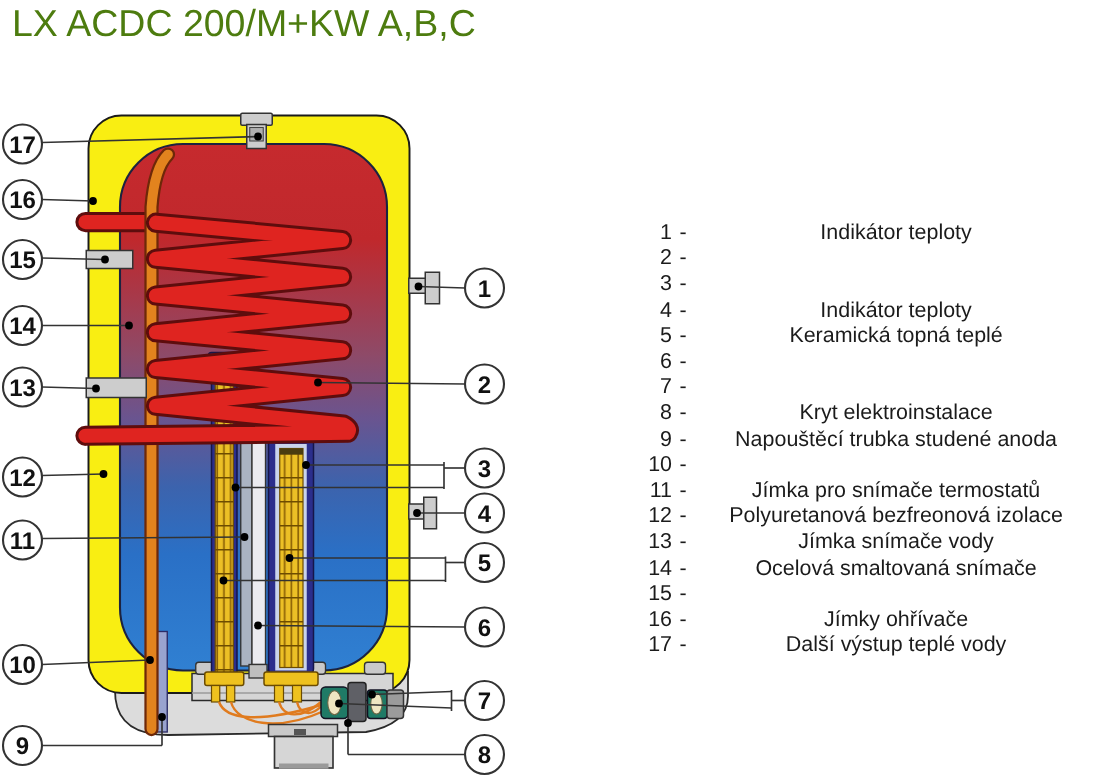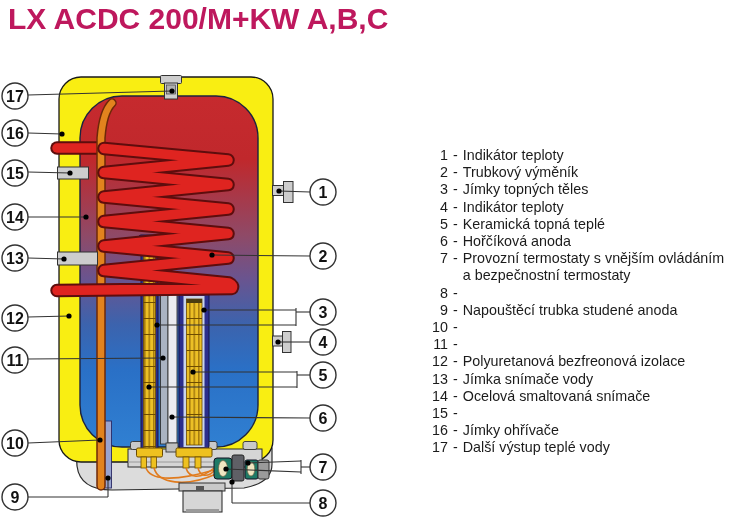--- a/index.html
+++ b/index.html
@@ -1,25 +1,25 @@
 <!DOCTYPE html>
 <html style="--casing: #f9ee12; --coil: #df2420; --pipe: #e2831e; --jacket: #2b2e8c; --thermo: #1f7a66;"><head>
 <meta charset="utf-8">
 <style>
   html,body{margin:0;padding:0;background:#fff;}
   .stage{position:relative;width:734px;height:517px;background:#fff;overflow:hidden;
          font-family:"Liberation Sans", sans-serif;}
-  .title{position:absolute;left:8px;top:2px;font-size:30px;font-weight:bold;
-         color:#be185d;letter-spacing:0px;white-space:nowrap;}
+  .title{position:absolute;left:8px;top:2px;font-size:25px;font-weight:normal;
+         color:#4d7c0f;letter-spacing:0px;white-space:nowrap;}
   .legend{position:absolute;left:427px;top:147px;width:305px;font-size:14.3px;
           line-height:17.2px;color:#1b1b1b;}
   .legend-row{display:flex;}
   .legend-num{flex:0 0 21px;text-align:right;}
   .legend-sep{flex:0 0 auto;margin:0 5px;}
-  .legend-label{flex:1 1 auto;}
+  .legend-label{flex:1 1 auto;text-align:center;}
   svg{position:absolute;left:0;top:0;}
   .casing{fill:var(--casing,#f9ee12);stroke:#1a1a1a;stroke-width:1.3;}
   .cover{fill:#dcdcdc;stroke:#2a2a2a;stroke-width:1.2;}
   .tank{fill:url(#tankGrad);stroke:#1c2340;stroke-width:1.4;}
   .plate{fill:#d5d5d5;stroke:#2a2a2a;stroke-width:1;}
   .tab{fill:#c9c9c9;stroke:#333;stroke-width:0.9;}
   .jacket{fill:var(--jacket,#2b2e8c);stroke:#15164a;stroke-width:1;}
   .core{fill:url(#goldPat);stroke:#6d4c00;stroke-width:0.8;}
   .flange{fill:#eec11f;stroke:#6b4b00;stroke-width:1;}
   .pin{fill:#eec11f;stroke:#6b4b00;stroke-width:0.8;}
@@ -251,63 +251,61 @@
 
   <div class="legend" id="legend">
       <div class="legend-row">
         <span class="legend-num">1</span>
         <span class="legend-sep">-</span>
         <span class="legend-label">Indikátor teploty</span>
       </div>
       <div class="legend-row">
         <span class="legend-num">2</span>
         <span class="legend-sep">-</span>
-        <span class="legend-label">Trubkový výměník</span>
       </div>
       <div class="legend-row">
         <span class="legend-num">3</span>
         <span class="legend-sep">-</span>
-        <span class="legend-label">Jímky topných těles</span>
       </div>
       <div class="legend-row">
         <span class="legend-num">4</span>
         <span class="legend-sep">-</span>
         <span class="legend-label">Indikátor teploty</span>
       </div>
       <div class="legend-row">
         <span class="legend-num">5</span>
         <span class="legend-sep">-</span>
         <span class="legend-label">Keramická topná teplé</span>
       </div>
       <div class="legend-row">
         <span class="legend-num">6</span>
         <span class="legend-sep">-</span>
-        <span class="legend-label">Hořčíková anoda</span>
       </div>
       <div class="legend-row">
         <span class="legend-num">7</span>
         <span class="legend-sep">-</span>
-        <span class="legend-label">Provozní termostaty s vnějším ovládáním a bezpečnostní termostaty</span>
       </div>
       <div class="legend-row">
         <span class="legend-num">8</span>
         <span class="legend-sep">-</span>
+        <span class="legend-label">Kryt elektroinstalace</span>
       </div>
       <div class="legend-row">
         <span class="legend-num">9</span>
         <span class="legend-sep">-</span>
         <span class="legend-label">Napouštěcí trubka studené anoda</span>
       </div>
       <div class="legend-row">
         <span class="legend-num">10</span>
         <span class="legend-sep">-</span>
       </div>
       <div class="legend-row">
         <span class="legend-num">11</span>
         <span class="legend-sep">-</span>
+        <span class="legend-label">Jímka pro snímače termostatů</span>
       </div>
       <div class="legend-row">
         <span class="legend-num">12</span>
         <span class="legend-sep">-</span>
         <span class="legend-label">Polyuretanová bezfreonová izolace</span>
       </div>
       <div class="legend-row">
         <span class="legend-num">13</span>
         <span class="legend-sep">-</span>
         <span class="legend-label">Jímka snímače vody</span>

